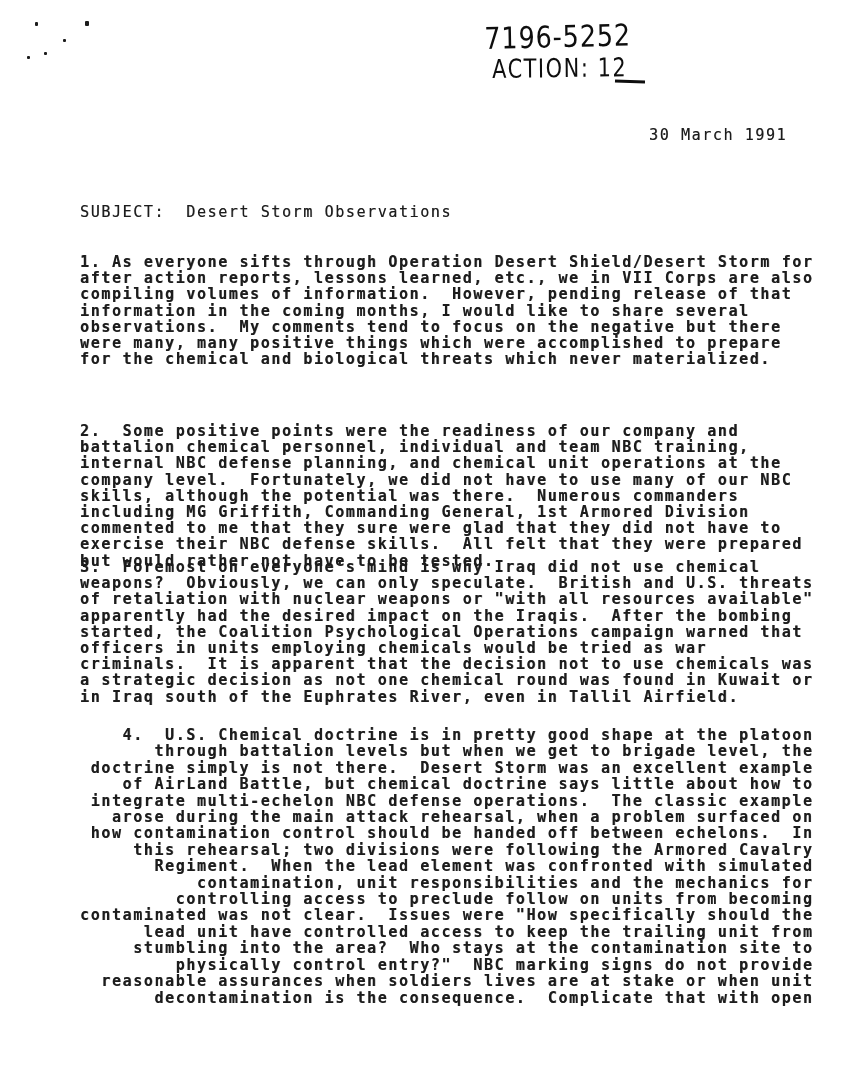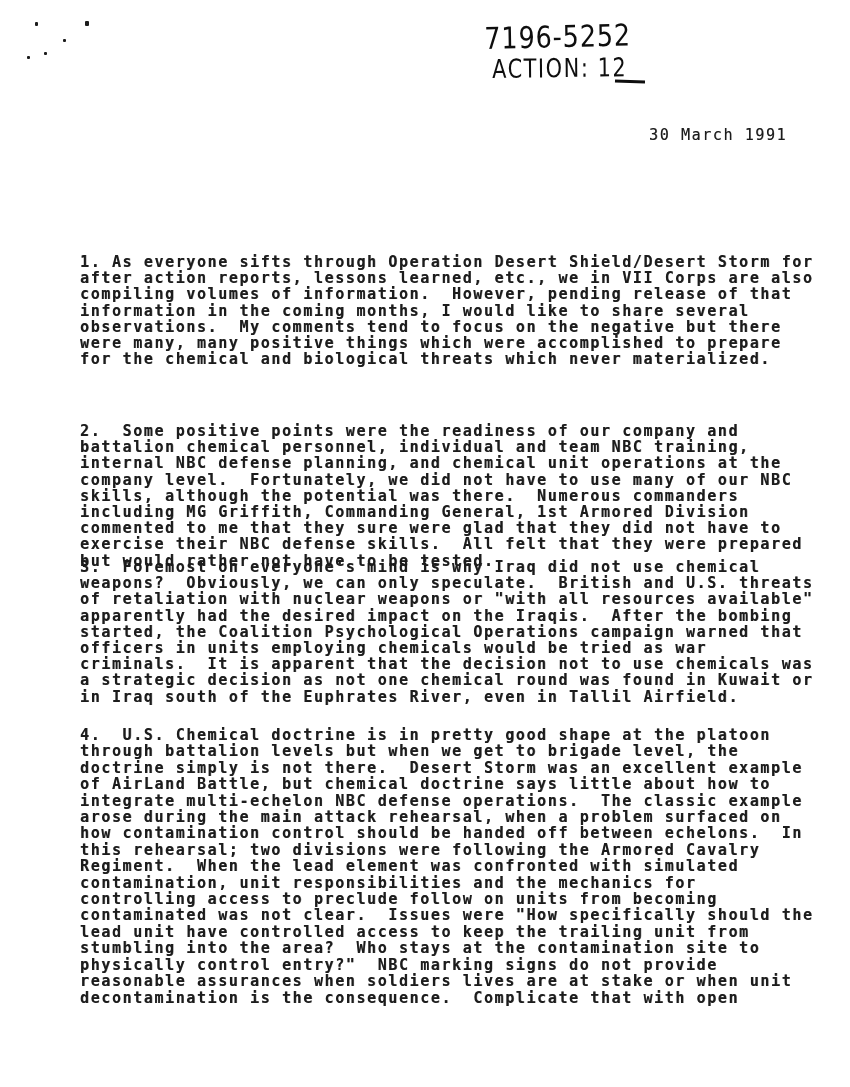--- a/index.html
+++ b/index.html
@@ -19,21 +19,21 @@
     color:#1c1c1c;
     text-shadow:0.4px 0.3px 0 rgba(28,28,28,0.55);
   }
   .para{line-height:16.2px;font-weight:bold;}
   .date{left:649px;top:128px;}
   .memo{left:80px;top:177px;}
   .subject{left:80px;top:205px;}
   .p1{left:80px;top:254px;}
   .p2{left:80px;top:391px;margin-top:32px;}
   .p3{left:80px;top:559px;}
-  .p4{left:80px;top:727px;line-height:16.4px;}
+  .p4{left:80px;top:727px;line-height:16.4px;text-align:right;}
   .hw{
     position:absolute;
     font-family:"DejaVu Sans",sans-serif;
     color:#0e0e0e;
     white-space:pre;
     transform-origin:left top;
   }
   .hw1{left:484px;top:21px;font-size:30px;letter-spacing:1px;transform:scaleX(0.85) rotate(-1.2deg);}
   .hw2{left:492px;top:54px;font-size:26px;letter-spacing:2px;transform:scaleX(0.80) rotate(-0.6deg);}
   .hw-dash{position:absolute;left:615px;top:80px;width:30px;height:3px;background:#0e0e0e;transform:rotate(2deg);}
@@ -53,20 +53,21 @@
   <div class="speck s2"></div>
   <div class="speck s3"></div>
   <div class="speck s4"></div>
   <div class="speck s5"></div>
 
   <div class="hw hw1">7196-5252</div>
   <div class="hw hw2">ACTION: 12</div>
   <div class="hw-dash"></div>
 
   <div class="typed date">30 March 1991</div>
+  <div class="typed subject">SUBJECT:  Desert Storm Observations</div>
 
   <div class="typed para p1">1. As everyone sifts through Operation Desert Shield/Desert Storm for
 after action reports, lessons learned, etc., we in VII Corps are also
 compiling volumes of information.  However, pending release of that
 information in the coming months, I would like to share several
 observations.  My comments tend to focus on the negative but there
 were many, many positive things which were accomplished to prepare
 for the chemical and biological threats which never materialized.</div>
   <div class="typed para p2">2.  Some positive points were the readiness of our company and
 battalion chemical personnel, individual and team NBC training,

